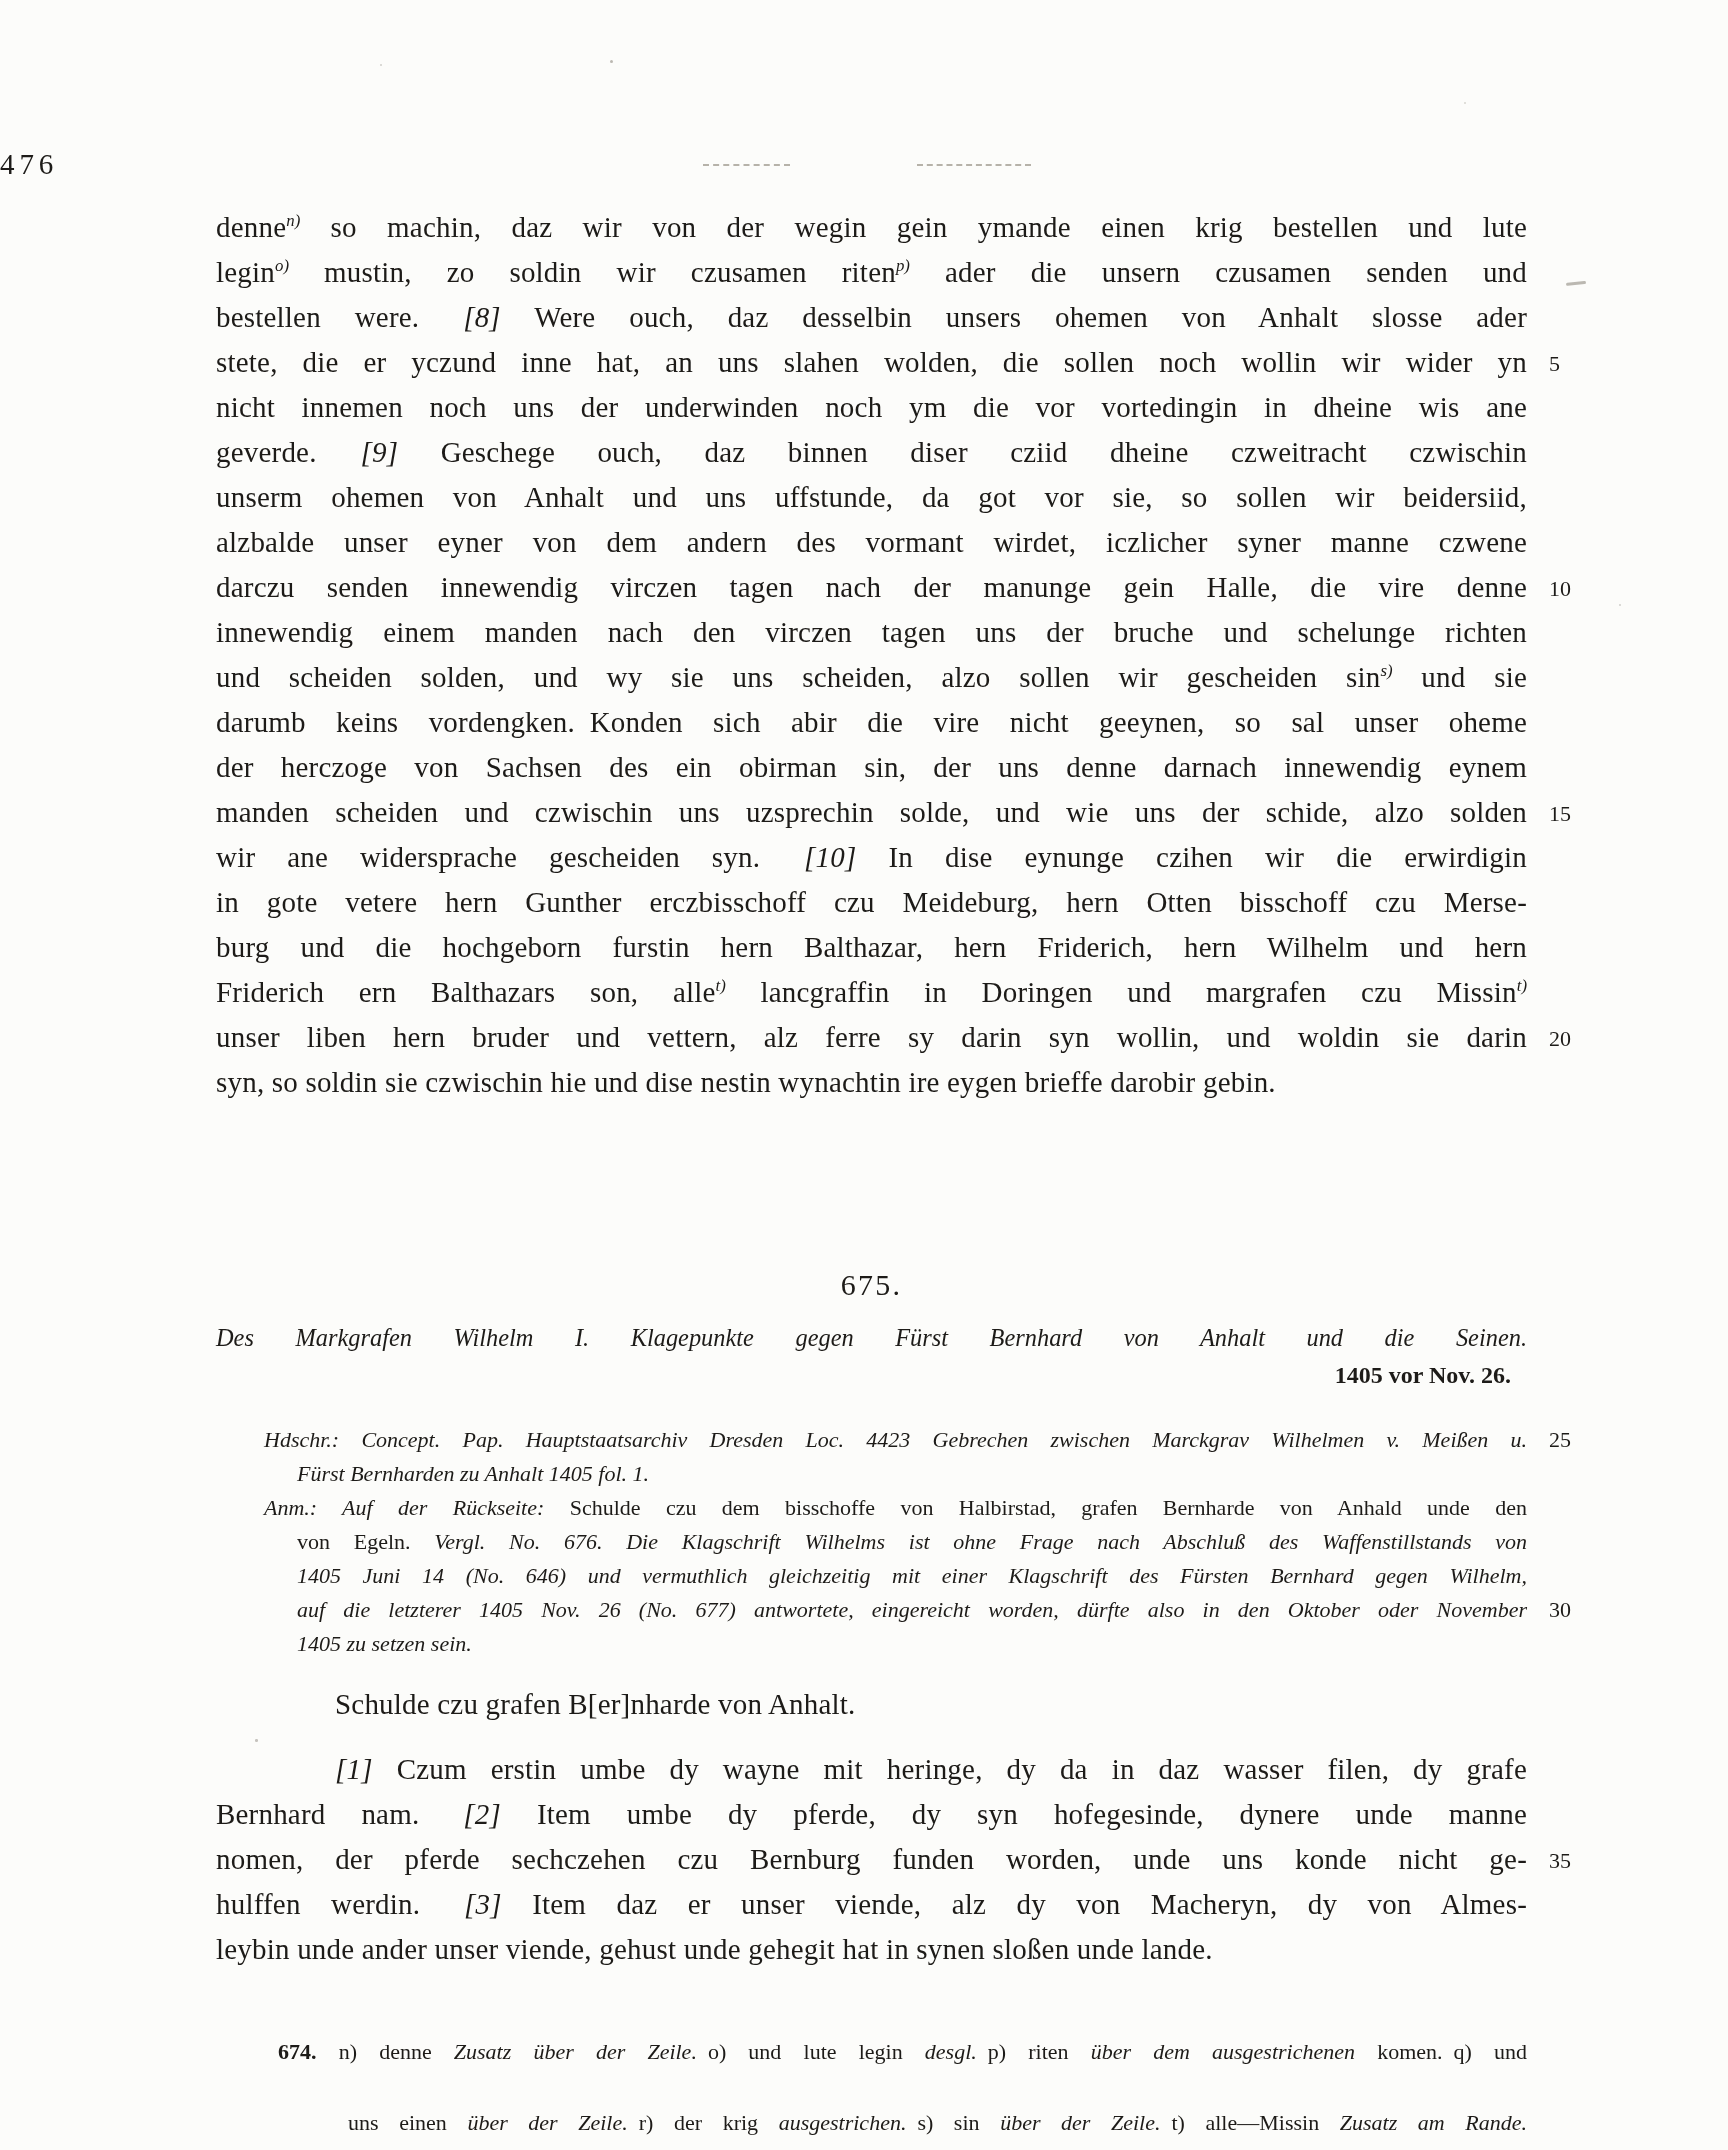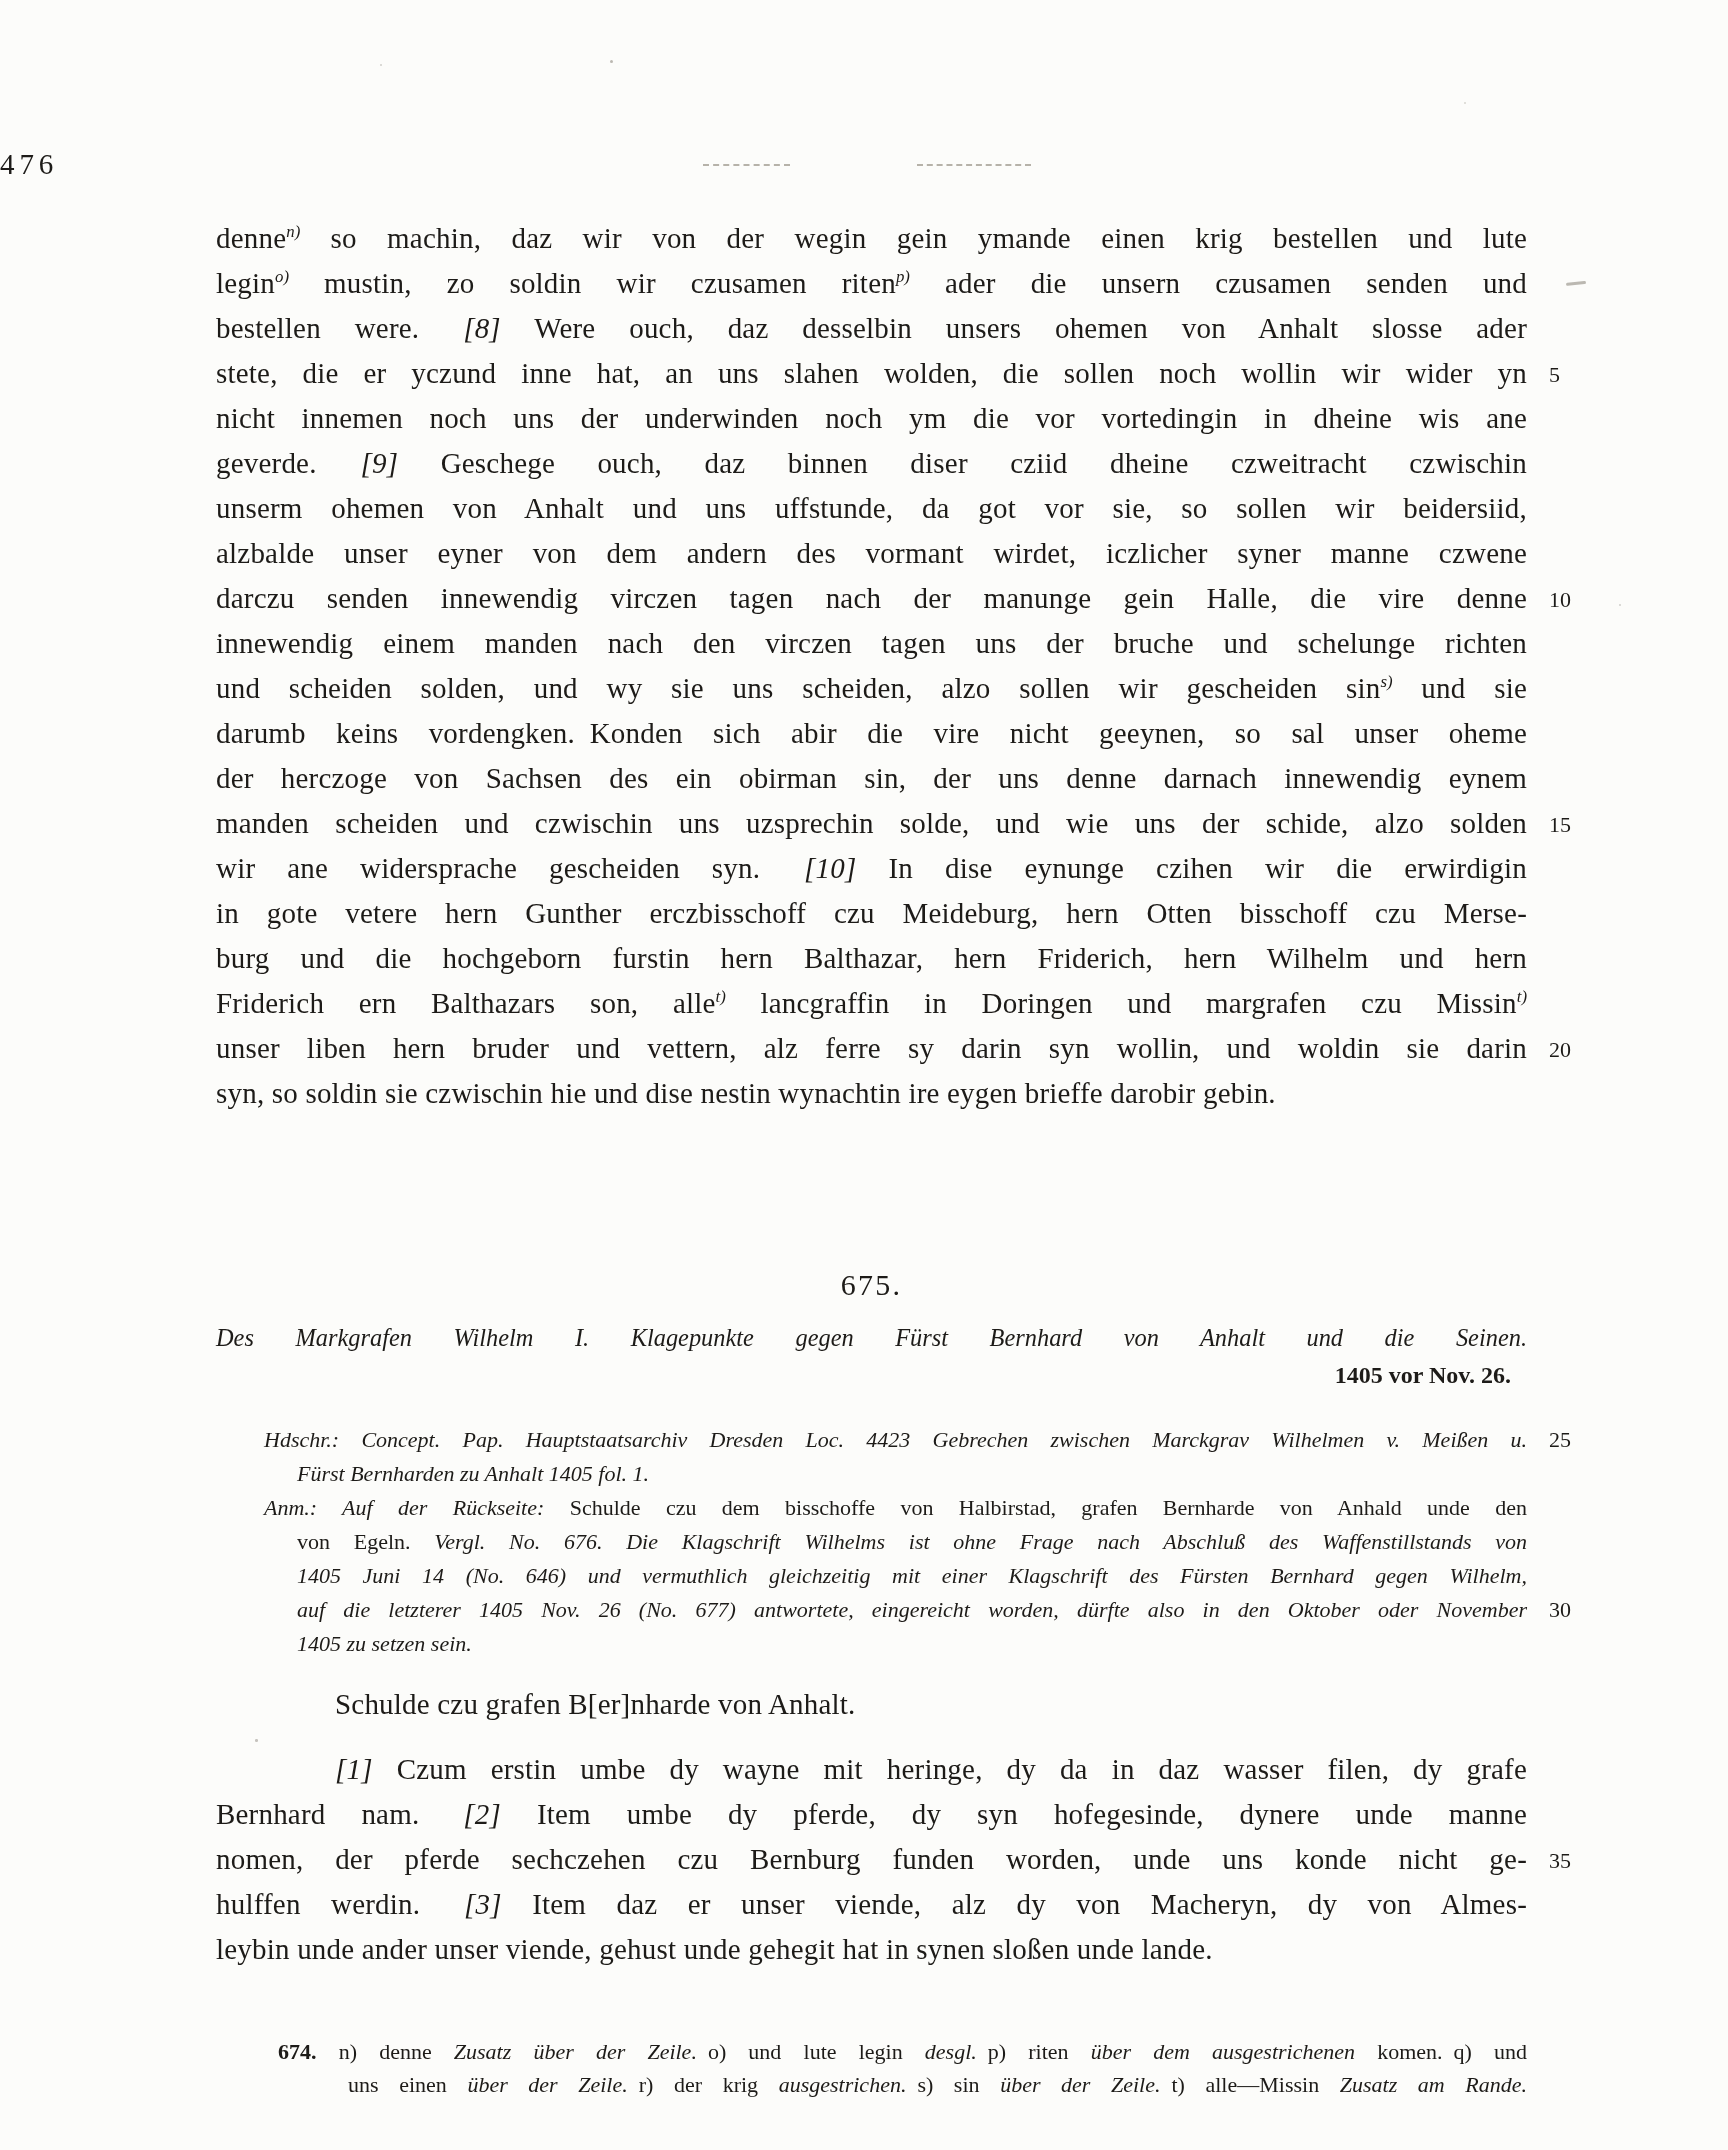--- a/index.html
+++ b/index.html
@@ -51,21 +51,21 @@
     font-size: 58%;
     line-height: 0;
     vertical-align: super;
     font-style: italic;
     letter-spacing: 0;
   }
 
   
   .main-par {
     position: absolute;
-    left: 216px; top: 216px; width: 1311px;
+    left: 216px; top: 205px; width: 1311px;
     font-size: 29px;
     line-height: 45px;
     letter-spacing: 0.2px;
   }
 
   
   .doc-number {
     position: absolute;
     left: 216px; top: 1248px; width: 1311px;
     text-align: center;
@@ -110,21 +110,21 @@
   .body-text .ind { text-indent: 119px; margin-top: 20px; }
 
   
   .footnotes {
     position: absolute;
     left: 216px; top: 2035px; width: 1311px;
     font-size: 22px;
     line-height: 33px;
   }
   .footnotes .f1 { margin-left: 62px; }
-  .footnotes .f2 { margin-left: 132px; }
+  .footnotes .f2 { margin-left: 132px; margin-top: 38px; }
 
   
   .artifact {
     position: absolute;
     background: #8f8a81;
     border-radius: 50%;
     opacity: 0.6;
   }
 </style>
 </head>

